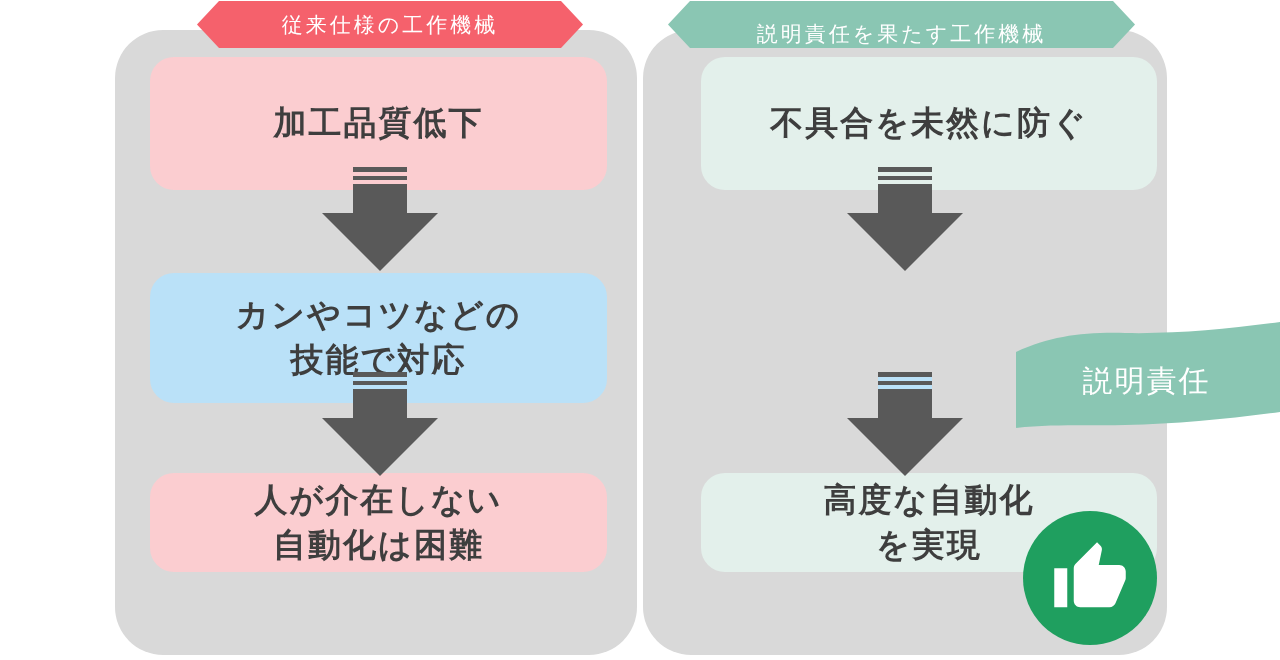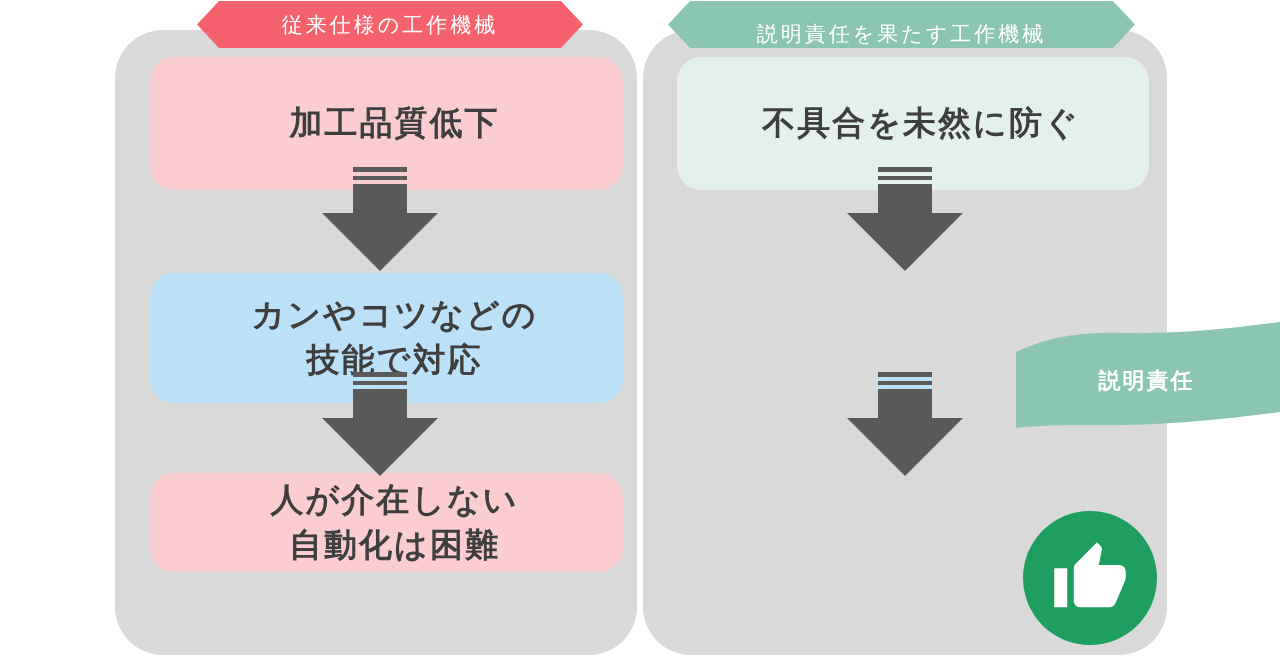--- a/index.html
+++ b/index.html
@@ -19,26 +19,25 @@
     clip-path:polygon(22px 0, calc(100% - 22px) 0, 100% 50%, calc(100% - 22px) 100%, 22px 100%, 0 50%);
   }
   .banner-red{left:197px;width:386px;background:var(--red-banner,#f5616c);}
   .banner-green{left:668px;width:467px;background:var(--green-banner,#8ac6b3);align-items:flex-end;}
 
   
   .box{
     position:absolute;border-radius:24px;display:flex;align-items:center;justify-content:center;
     text-align:center;font-weight:700;font-size:33px;letter-spacing:2px;line-height:1.35;
     color:var(--text,#3e3e3e);
-    padding-left:16px;
   }
   .box span{white-space:pre-line;}
   .pink{background:var(--pink-box,#fbcdd0);}
   .blue{background:var(--blue-box,#bae1f8);}
-  .mint{background:var(--mint-box,#e3f0eb);}
+  .mint{background:var(--mint-box,#e3f0eb);margin-left:24px;}
   .b-l{left:150px;width:457px;}
   .b-r{left:677px;width:456px;}
   .row1{top:57px;height:133px;}
   .row2{top:265px;height:130px;margin-top:8px;}
   .row3{top:473px;height:99px;}
 
   
   .arrow{position:absolute;width:116px;height:104px;}
   .arrow .shaft{position:absolute;left:31px;top:0;width:54px;height:46px;background:var(--arrow,#595959);}
   .arrow .head{position:absolute;left:0;top:46px;width:116px;height:58px;background:var(--arrow,#595959);
@@ -50,21 +49,21 @@
   .stripe-blue{background:var(--blue-box,#bae1f8);}
   .stripe-mint{background:var(--mint-box,#e3f0eb);}
   .a-l{left:322px;} .a-r{left:847px;}
   .a-top{top:167px;} .a-bot{top:372px;}
 
   
   .ribbon{position:absolute;left:1013px;top:322px;width:267px;height:112px;}
   .ribbon svg{position:absolute;left:0;top:0;width:100%;height:100%;}
   .ribbon .label{
     position:absolute;left:0;top:0;right:0;bottom:0;display:flex;align-items:center;justify-content:center;
-    padding-top:6px;color:#ffffff;font-weight:700;font-size:22px;letter-spacing:2px;
+    padding-top:6px;color:#ffffff;font-weight:400;font-size:30px;letter-spacing:2px;
   }
 
   
   .thumb-badge{
     position:absolute;left:1023px;top:511px;width:134px;height:134px;border-radius:50%;
     background:var(--thumb-circle,#1f9f5f);display:flex;align-items:center;justify-content:center;
   }
   .thumb-badge svg{width:78px;height:78px;fill:#ffffff;}
 </style>
 </head>
@@ -89,20 +88,24 @@
     <span>カンやコツなどの
 技能で対応</span>
   </div>
   <div class="box pink b-l row3">
     <span>人が介在しない
 自動化は困難</span>
   </div>
 
   <div class="box mint b-r row1">
     <span>不具合を未然に防ぐ</span>
+  </div>
+  <div class="box mint b-r row3">
+    <span>高度な自動化
+を実現</span>
   </div>
 
   <div class="arrow a-l a-top">
     <div class="shaft"></div>
     <div class="head"></div>
     <div class="stripe s1 stripe-pink"></div>
     <div class="stripe s2 stripe-pink"></div>
   </div>
   <div class="arrow a-l a-bot">
     <div class="shaft"></div>

